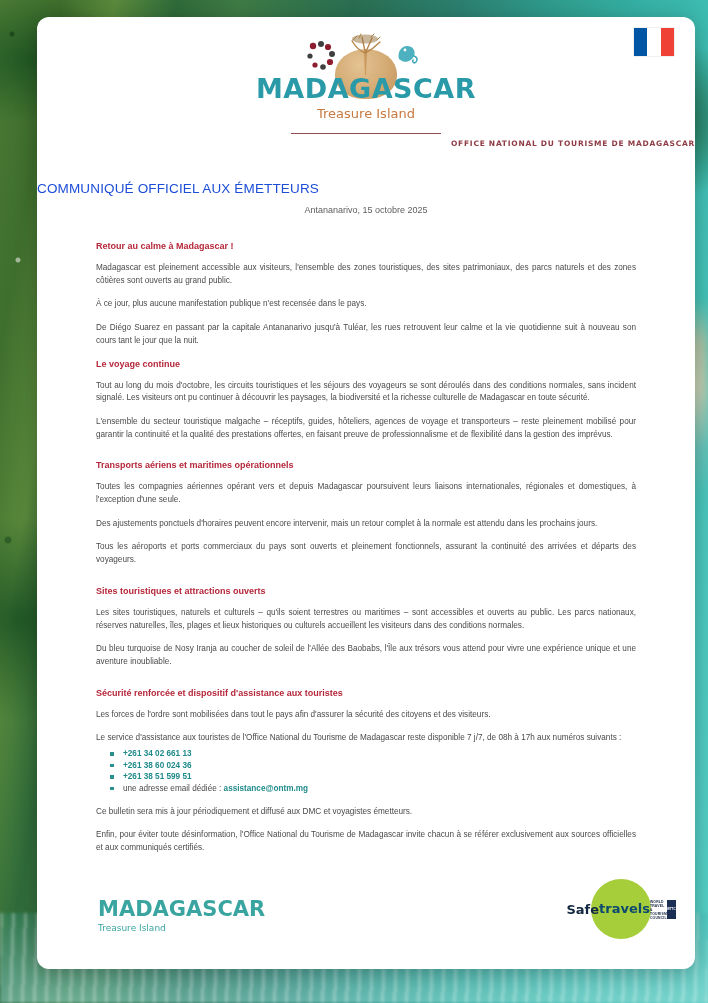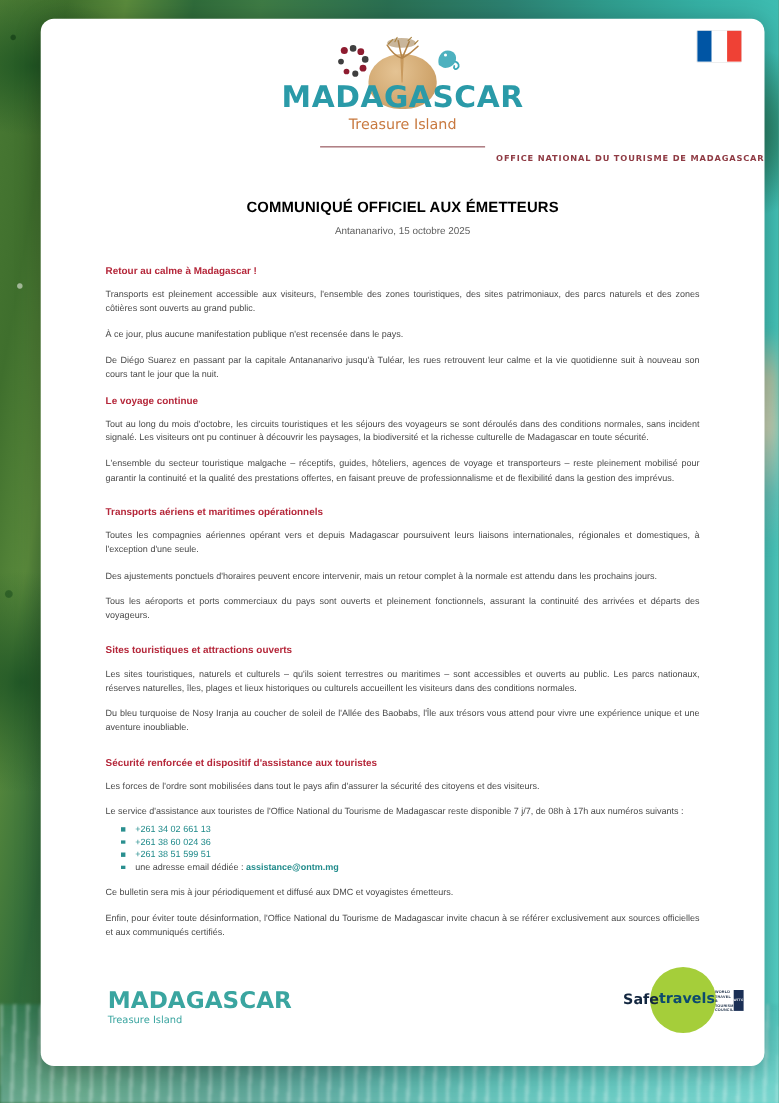--- a/index.html
+++ b/index.html
@@ -146,24 +146,24 @@
     font-size: 7.5px;
     font-weight: 700;
     letter-spacing: .75px;
     color: #8f3b44;
     font-family: "DejaVu Sans", sans-serif;
     text-align: right;
   }
 
   
   .doc-title {
-    text-align: center;
+    text-align: left;
     font-size: 13.5px;
-    font-weight: 700;
-    color: #000000;
+    font-weight: 400;
+    color: #1d4ed8;
     letter-spacing: .15px;
     margin-top: 33px;
   }
   .doc-date {
     text-align: center;
     font-size: 9px;
     color: #5d5d5d;
     margin-top: 9px;
   }
 
@@ -185,21 +185,21 @@
     text-align: justify;
     margin-bottom: 11px;
   }
   p.para.tight { margin-bottom: 3px; }
 
   ul.contact-list { list-style: none; margin: 0 0 11px 14px; }
   ul.contact-list li {
     font-size: 8.2px;
     line-height: 1.42;
     color: #1f8a8a;
-    font-weight: 400;
+    font-weight: 700;
     position: relative;
     padding-left: 13px;
   }
   ul.contact-list li::before {
     content: "";
     position: absolute;
     left: 0; top: 4px;
     width: 3.5px; height: 3.5px;
     background: #2a8f8f;
   }
@@ -319,21 +319,21 @@
       <div class="logo-office">OFFICE NATIONAL DU TOURISME DE MADAGASCAR</div>
     </div>
   </div>
 
   <div class="doc-title">COMMUNIQUÉ OFFICIEL AUX ÉMETTEURS</div>
   <div class="doc-date">Antananarivo, 15 octobre 2025</div>
 
   <div class="content">
 
     <h2 class="section">Retour au calme à Madagascar !</h2>
-    <p class="para">Transports est pleinement accessible aux visiteurs, l'ensemble des zones touristiques, des sites patrimoniaux, des parcs naturels et des zones côtières sont ouverts au grand public.</p>
+    <p class="para">Madagascar est pleinement accessible aux visiteurs, l'ensemble des zones touristiques, des sites patrimoniaux, des parcs naturels et des zones côtières sont ouverts au grand public.</p>
     <p class="para">À ce jour, plus aucune manifestation publique n'est recensée dans le pays.</p>
     <p class="para">De Diégo Suarez en passant par la capitale Antananarivo jusqu'à Tuléar, les rues retrouvent leur calme et la vie quotidienne suit à nouveau son cours tant le jour que la nuit.</p>
 
     <h2 class="section">Le voyage continue</h2>
     <p class="para">Tout au long du mois d'octobre, les circuits touristiques et les séjours des voyageurs se sont déroulés dans des conditions normales, sans incident signalé. Les visiteurs ont pu continuer à découvrir les paysages, la biodiversité et la richesse culturelle de Madagascar en toute sécurité.</p>
     <p class="para">L'ensemble du secteur touristique malgache – réceptifs, guides, hôteliers, agences de voyage et transporteurs – reste pleinement mobilisé pour garantir la continuité et la qualité des prestations offertes, en faisant preuve de professionnalisme et de flexibilité dans la gestion des imprévus.</p>
 
     <h2 class="section spaced">Transports aériens et maritimes opérationnels</h2>
     <p class="para">Toutes les compagnies aériennes opérant vers et depuis Madagascar poursuivent leurs liaisons internationales, régionales et domestiques, à l'exception d'une seule.</p>
     <p class="para">Des ajustements ponctuels d'horaires peuvent encore intervenir, mais un retour complet à la normale est attendu dans les prochains jours.</p>

